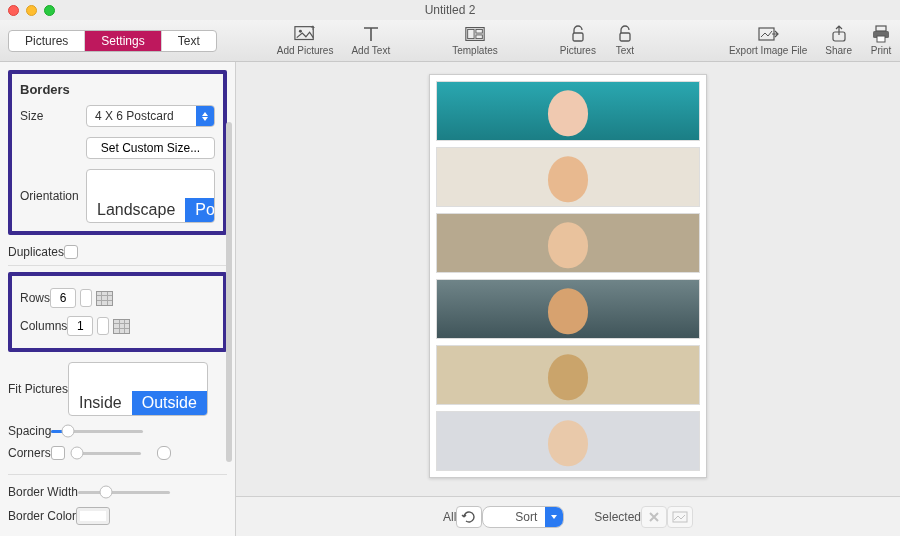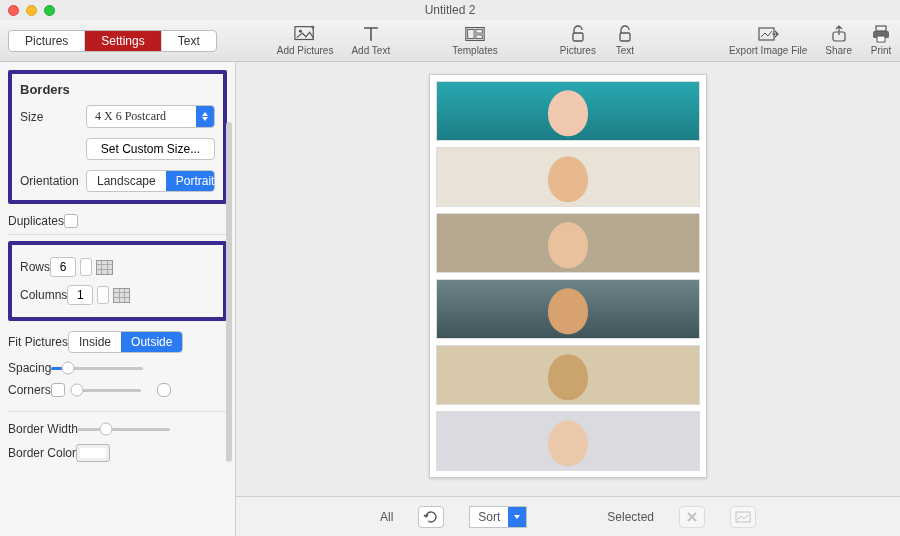--- a/index.html
+++ b/index.html
@@ -10,21 +10,21 @@
 .dot { width: 11px; height: 11px; border-radius: 50%; }
 .dot.red { background: #ff5f57; border: 0.5px solid #e0443e; }
 .dot.yellow { background: #ffbd2e; border: 0.5px solid #dea123; }
 .dot.green { background: #28c940; border: 0.5px solid #1aab29; }
 .win-title { position: absolute; left: 50%; transform: translateX(-50%); font-size: 12px; color: #555; }
 
 .toolbar { height: 42px; display: flex; align-items: center; padding: 0 8px; border-bottom: 1px solid #c8c8c8; background: linear-gradient(#f3f3f3,#e3e3e3); }
 .seg { display: inline-flex; background: #fff; border: 1px solid #bcbcbc; border-radius: 4px; overflow: hidden; }
 .seg div { padding: 3px 16px; font-size: 12px; border-right: 1px solid #d4d4d4; cursor: pointer; }
 .seg div:last-child { border-right: none; }
-.seg .active { background: #b91c1c; color: #fff; }
+.seg .active { background: #be185d; color: #fff; }
 
 .tool-group { display: flex; gap: 18px; align-items: center; }
 .tool-item { display: flex; flex-direction: column; align-items: center; gap: 2px; cursor: pointer; }
 .tool-item .lbl { font-size: 10px; color: #555; }
 .tool-icon { width: 22px; height: 18px; display: flex; align-items: center; justify-content: center; }
 
 .main { display: flex; height: 474px; }
 .sidebar { width: 236px; background: #f6f6f6; border-right: 1px solid #cfcfcf; height: 100%; overflow-y: auto; padding: 8px 8px 8px 8px; position: relative; }
 .scrollbar-v { position: absolute; right: 3px; top: 60px; width: 6px; height: 340px; background: #cfcfcf; border-radius: 3px; }
 
@@ -33,30 +33,30 @@
 .pattern-swatch { width: 26px; height: 26px; background: #fff; border: 1px solid #ccc; display: grid; grid-template-columns: 1fr 1fr; grid-template-rows: 1fr 1fr; border-radius: 3px; overflow: hidden; }
 .pattern-swatch div:nth-child(1){background:#ff2a2a;} .pattern-swatch div:nth-child(2){background:#2cc41a;}
 .pattern-swatch div:nth-child(3){background:#ffd900;} .pattern-swatch div:nth-child(4){background:#2a61ff;}
 .select { flex: 1; background: #fff; border: 1px solid #c4c4c4; border-radius: 4px; padding: 3px 18px 3px 8px; font-size: 12px; position: relative; }
 .select::after { content: ""; position: absolute; right: 6px; top: 50%; width: 0; height: 0; border-left: 4px solid transparent; border-right: 4px solid transparent; border-top: 4px solid #555; transform: translateY(-50%); }
 
 .box { border: 4px solid #3a2a8f; border-radius: 2px; padding: 8px; margin-bottom: 6px; }
 .box-title { font-weight: 600; font-size: 13px; margin-bottom: 8px; }
 
 .mac-select { flex:1; display:flex; align-items:center; background:#fff; border:1px solid #c4c4c4; border-radius:4px; font-size:12px; overflow:hidden; }
-.mac-select span { flex:1; padding:3px 8px;font-family:Liberation Serif, serif; }
+.mac-select span { flex:1; padding:3px 8px; }
 .mac-select .endcap { width:18px; background:#2a7af2; align-self:stretch; display:flex; flex-direction:column; justify-content:center; align-items:center; gap:1px; }
 .mac-select .endcap::before, .mac-select .endcap::after { content:""; width:0; height:0; border-left:3px solid transparent; border-right:3px solid transparent; }
 .mac-select .endcap::before { border-bottom:4px solid #fff; }
 .mac-select .endcap::after { border-top:4px solid #fff; }
 
 .btn { background:#fff; border:1px solid #c4c4c4; border-radius:4px; padding:3px 10px; font-size:12px; cursor:pointer; }
 
 .seg2 { display:inline-flex; border:1px solid #c4c4c4; border-radius:4px; overflow:hidden; background:#fff; }
-.seg2 div { padding:3px 10px; font-size:12px; cursor:pointer; }
+.seg2 div { padding:3px 10px; font-size:16px; cursor:pointer;margin-top:28px; }
 .seg2 .act { background:#2a7af2; color:#fff; }
 
 .hr { height:1px; background:#ddd; margin:2px 0 6px; }
 .chk { width:14px; height:14px; background:#fff; border:1px solid #b5b5b5; border-radius:3px; }
 .thin-row { display:flex; justify-content:flex-start; align-items:center; padding:4px 0; font-size:12px; }
 
 .spin { display:flex; align-items:center; gap:4px; }
 .spin input { width:26px; text-align:center; border:1px solid #c4c4c4; border-radius:3px; font-size:12px; padding:2px 0; }
 .spin .arrows { width:12px; height:18px; border:1px solid #c4c4c4; border-radius:3px; background:#fff; display:flex; flex-direction:column; }
 .spin .arrows div { flex:1; }
@@ -74,23 +74,23 @@
 .page { width:278px; background:#fff; border:1px solid #ccc; box-shadow:0 1px 3px rgba(0,0,0,0.15); padding:6px; display:flex; flex-direction:column; gap:6px; height:fit-content; }
 .cell { width:100%; height:60px; border:1px solid #ddd; background:linear-gradient(135deg,#cfdde6,#9ab5c2); position:relative; overflow:hidden; }
 .face { position:absolute; left:50%; top:50%; width:40px; height:46px; border-radius:50% 50% 48% 48%; transform:translate(-50%,-45%); }
 .cell:nth-child(1){background:linear-gradient(180deg,#2aa7b0,#1b7e85);} .cell:nth-child(1) .face{background:#f0c9b0;}
 .cell:nth-child(2){background:#e8e2d7;} .cell:nth-child(2) .face{background:#e8b98f;}
 .cell:nth-child(3){background:#b7a98f;} .cell:nth-child(3) .face{background:#e9c29d;}
 .cell:nth-child(4){background:linear-gradient(180deg,#6f8488,#40555a);} .cell:nth-child(4) .face{background:#d7a26f;}
 .cell:nth-child(5){background:#d7c9aa;} .cell:nth-child(5) .face{background:#caa46b;}
 .cell:nth-child(6){background:#d9dbe0;} .cell:nth-child(6) .face{background:#e9c9aa;}
 
-.bottombar { height:40px; border-top:1px solid #cfcfcf; background:#f1f1f1; display:flex; align-items:center; justify-content:center; gap:25px; font-size:12px; color:#555; }
+.bottombar { height:40px; border-top:1px solid #cfcfcf; background:#f1f1f1; display:flex; align-items:center; justify-content:center; gap:0; font-size:12px; color:#555; }
 .sq-btn { width:26px; height:22px; border:1px solid #c4c4c4; border-radius:4px; background:#fff; display:flex; align-items:center; justify-content:center; cursor:pointer; }
-.sort { display:flex; align-items:center; border:1px solid #c4c4c4; border-radius:0; background:#fff; overflow:hidden; }
+.sort { display:flex; align-items:center; border:1px solid #c4c4c4; border-radius:8px; background:#fff; overflow:hidden;padding-left:24px; }
 .sort span { padding:3px 8px; }
 .sort .cap { width:18px; background:#2a7af2; align-self:stretch; position:relative; }
 .sort .cap::after { content:""; position:absolute; left:50%; top:50%; width:0; height:0; border-left:3px solid transparent; border-right:3px solid transparent; border-top:4px solid #fff; transform:translate(-50%,-50%); }
 .disabled { opacity:.45; }
 svg { display:block; }
 </style>
 </head>
 <body>
 
 <div class="titlebar">

